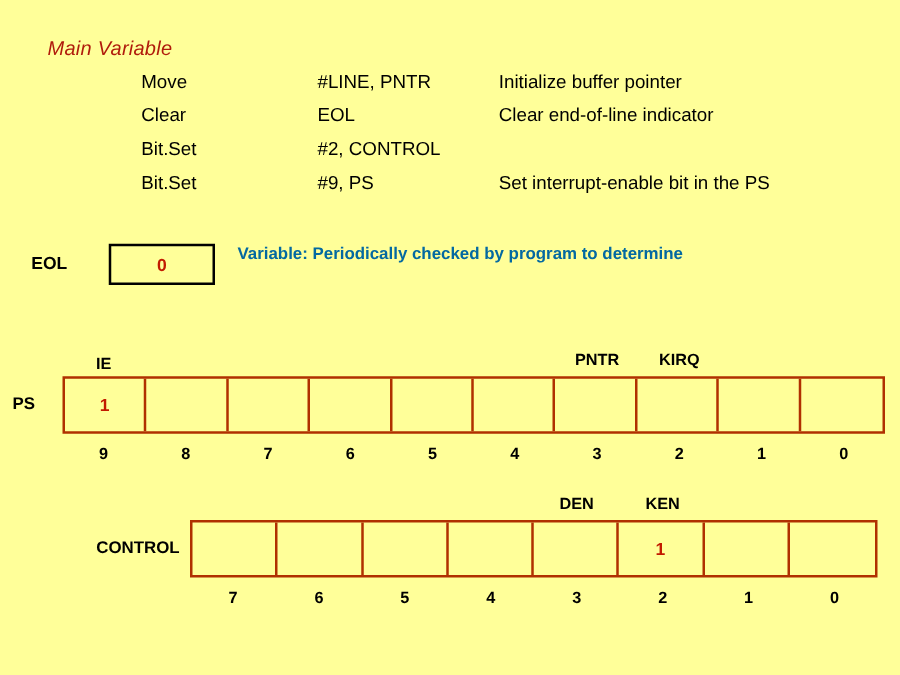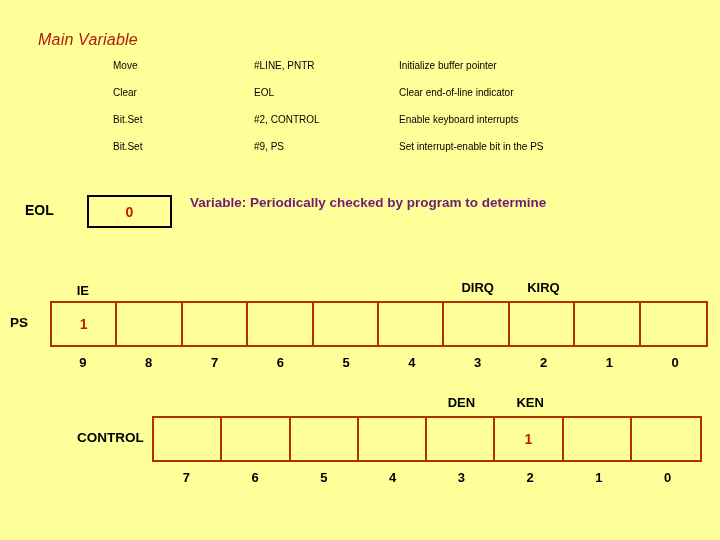--- a/index.html
+++ b/index.html
@@ -41,21 +41,21 @@
     left: 0;
     top: 56px;
     width: 720px;
   }
   .code-row {
     position: relative;
     height: 27px;
   }
   .code-cell {
     position: absolute;
-    font-size: 10px;
+    font-size: 15px;
     color: #000000;
     white-space: nowrap;
     line-height: 20px;
   }
   .col-mnemonic { left: 113px; }
   .col-operand  { left: 254px; }
   .col-comment  { left: 399px; }
 
   
   #eol-block {
@@ -91,21 +91,21 @@
     font-weight: bold;
     color: #c21a00;
   }
   #eol-note {
     position: absolute;
     left: 190px;
     top: 0px;
     width: 460px;
     font-size: 13.5px;
     font-weight: bold;
-    color: #701a75;
+    color: #0369a1;
     line-height: 19px;
   }
   #eol-note .note-line { display: block; }
 
   
   .register-block {
     position: absolute;
   }
   .reg-name {
     position: absolute;
@@ -180,21 +180,20 @@
       <span class="code-cell col-operand">#LINE, PNTR</span>
     </div>
     <div class="code-row">
       <span class="code-cell col-mnemonic">Clear</span>
       <span class="code-cell col-operand">EOL</span>
       <span class="code-cell col-comment">Clear end-of-line indicator</span>
     </div>
     <div class="code-row">
       <span class="code-cell col-mnemonic">Bit.Set</span>
       <span class="code-cell col-operand">#2, CONTROL</span>
-      <span class="code-cell col-comment">Enable keyboard interrupts</span>
     </div>
     <div class="code-row">
       <span class="code-cell col-mnemonic">Bit.Set</span>
       <span class="code-cell col-operand">#9, PS</span>
       <span class="code-cell col-comment">Set interrupt-enable bit in the PS</span>
     </div>
   </div>
 
   <div id="eol-block">
     <div id="eol-label">EOL</div>
@@ -226,21 +225,21 @@
       <div class="bit-label" style="left: 115.8px; width: 65.8px; top: 80px;">8</div>
       <div class="bit-label" style="left: 181.6px; width: 65.8px; top: 80px;">7</div>
       <div class="bit-label" style="left: 247.4px; width: 65.8px; top: 80px;">6</div>
       <div class="bit-label" style="left: 313.2px; width: 65.8px; top: 80px;">5</div>
       <div class="bit-label" style="left: 379px; width: 65.8px; top: 80px;">4</div>
       <div class="bit-label" style="left: 444.8px; width: 65.8px; top: 80px;">3</div>
       <div class="bit-label" style="left: 510.6px; width: 65.8px; top: 80px;">2</div>
       <div class="bit-label" style="left: 576.4px; width: 65.8px; top: 80px;">1</div>
       <div class="bit-label" style="left: 642.2px; width: 65.8px; top: 80px;">0</div>
       <div class="flag-label" style="left: 50px; width: 65.8px; top: 8px;">IE</div>
-      <div class="flag-label" style="left: 444.8px; width: 65.8px; top: 5px;">DIRQ</div>
+      <div class="flag-label" style="left: 444.8px; width: 65.8px; top: 5px;">PNTR</div>
       <div class="flag-label" style="left: 510.6px; width: 65.8px; top: 5px;">KIRQ</div>
     </div>
 
   <div class="register-block" id="control-block">
     <div class="reg-name" id="control-name">CONTROL</div>
     <div class="reg-cells" id="control-cells" style="border-color: rgb(176, 48, 0);">
         <div class="reg-cell" style="width: 68.75px; border-right-color: rgb(176, 48, 0);"></div>
         <div class="reg-cell" style="width: 68.75px; border-right-color: rgb(176, 48, 0);"></div>
         <div class="reg-cell" style="width: 68.75px; border-right-color: rgb(176, 48, 0);"></div>
         <div class="reg-cell" style="width: 68.75px; border-right-color: rgb(176, 48, 0);"></div>

